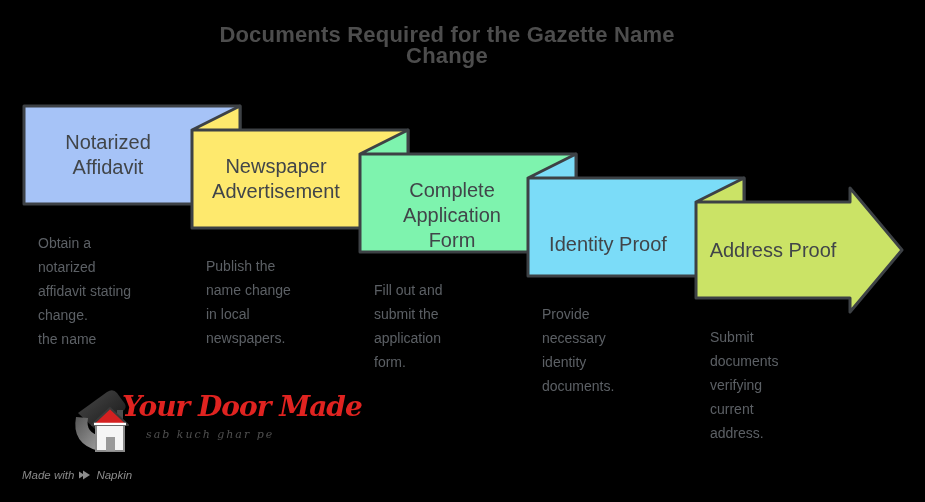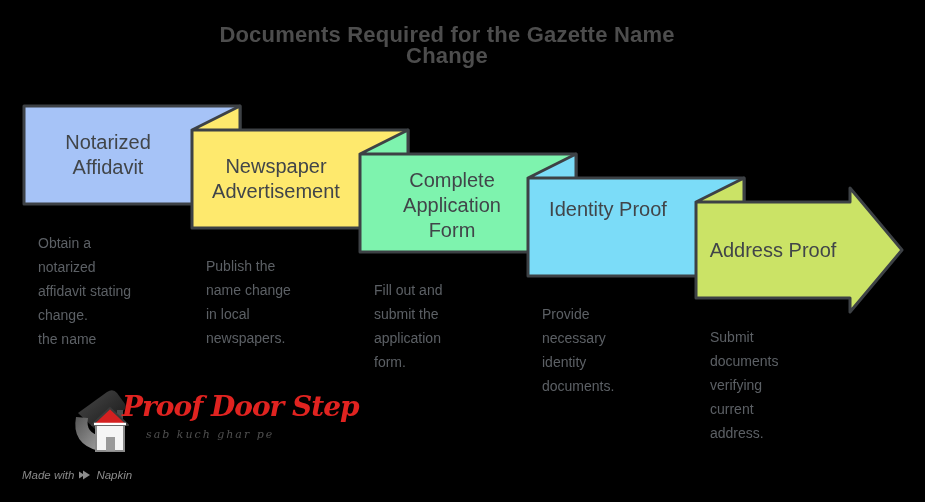--- a/index.html
+++ b/index.html
@@ -17,22 +17,22 @@
   .step-label{
     position:absolute;text-align:center;font-size:20px;line-height:25px;
     color:#414549;
   }
   .step-desc{
     position:absolute;font-size:14px;line-height:24px;color:#5c6065;
     white-space:nowrap;
   }
   .lbl-1{left:24px;top:130px;width:168px;}
   .lbl-2{left:192px;top:154px;width:168px;}
-  .lbl-3{left:360px;top:168px;width:184px;}
-  .lbl-4{left:528px;top:197px;width:160px;text-align:center;}
+  .lbl-3{left:360px;top:178px;width:184px;}
+  .lbl-4{left:528px;top:232px;width:160px;text-align:center;}
   .lbl-5{left:696px;top:238px;width:154px;}
   .dsc-1{left:38px;top:231px;}
   .dsc-2{left:206px;top:254px;}
   .dsc-3{left:374px;top:278px;}
   .dsc-4{left:542px;top:302px;}
   .dsc-5{left:710px;top:325px;}
   .logo{position:absolute;left:70px;top:386px;width:240px;height:74px;}
   .logo-icon{position:absolute;left:0;top:0;}
   .logo-name{
     position:absolute;left:52px;top:6px;width:180px;text-align:center;
@@ -134,21 +134,21 @@
         </linearGradient>
       </defs>
       <path d="M8,27 L37,6 Q43,2 47,7 L55,18 Q57,22 53,25 L26,44 Z" fill="url(#gDark)"></path>
       <path d="M6,31 Q1,58 29,65 L31,50 Q15,47 18,32 Z" fill="url(#gGray)"></path>
       <rect x="26" y="37" width="28" height="28" fill="#f5f5f5" stroke="#8a8a8a" stroke-width="2"></rect>
       <rect x="47" y="24" width="6" height="9" fill="#4d4d4d"></rect>
       <path d="M22,39 L40,22 L58,39 Z" fill="#d42020" stroke="#3a3a3a" stroke-width="2" stroke-linejoin="round"></path>
       <line x1="24" y1="38" x2="56" y2="38" stroke="#ffffff" stroke-width="2.5"></line>
       <rect x="36" y="51" width="9" height="14" fill="#9a9a9a"></rect>
     </svg>
-    <div class="logo-name">Proof Door Step</div>
+    <div class="logo-name">Your Door Made</div>
     <div class="logo-tagline">sab kuch ghar pe</div>
   </div>
 
   <div class="made-with">
     <span>Made with</span>
     <svg width="12" height="12" viewBox="0 0 12 12">
       <path d="M0,2.5 L5.5,6 L0,9.5 Z" fill="#8b8b8b"></path>
       <path d="M4,1.5 L11,6 L4,10.5 Z" fill="#8b8b8b"></path>
     </svg>
     <span>Napkin</span>

